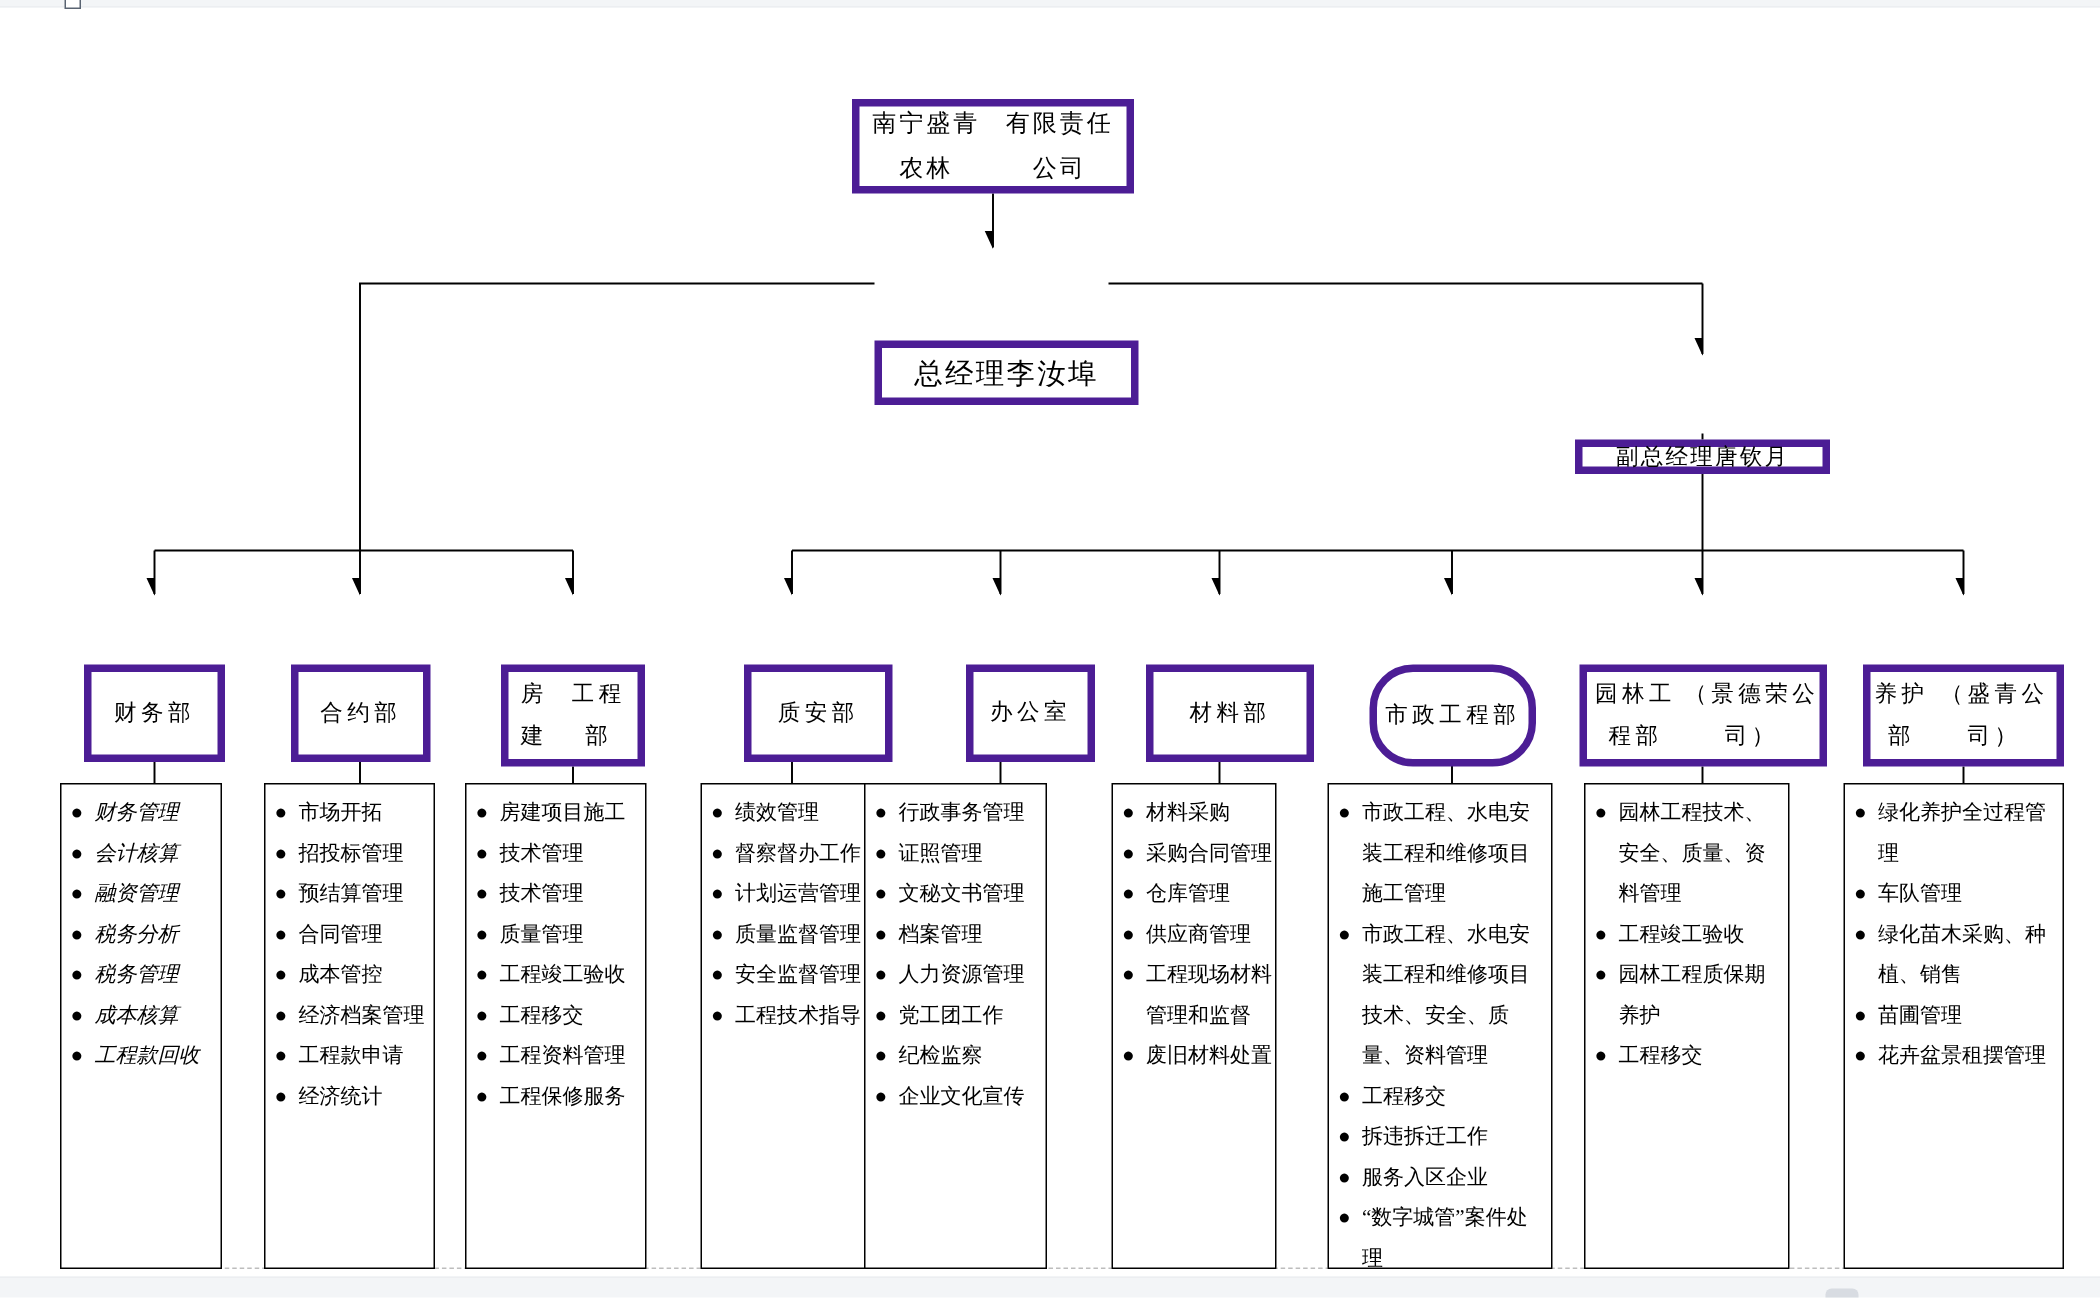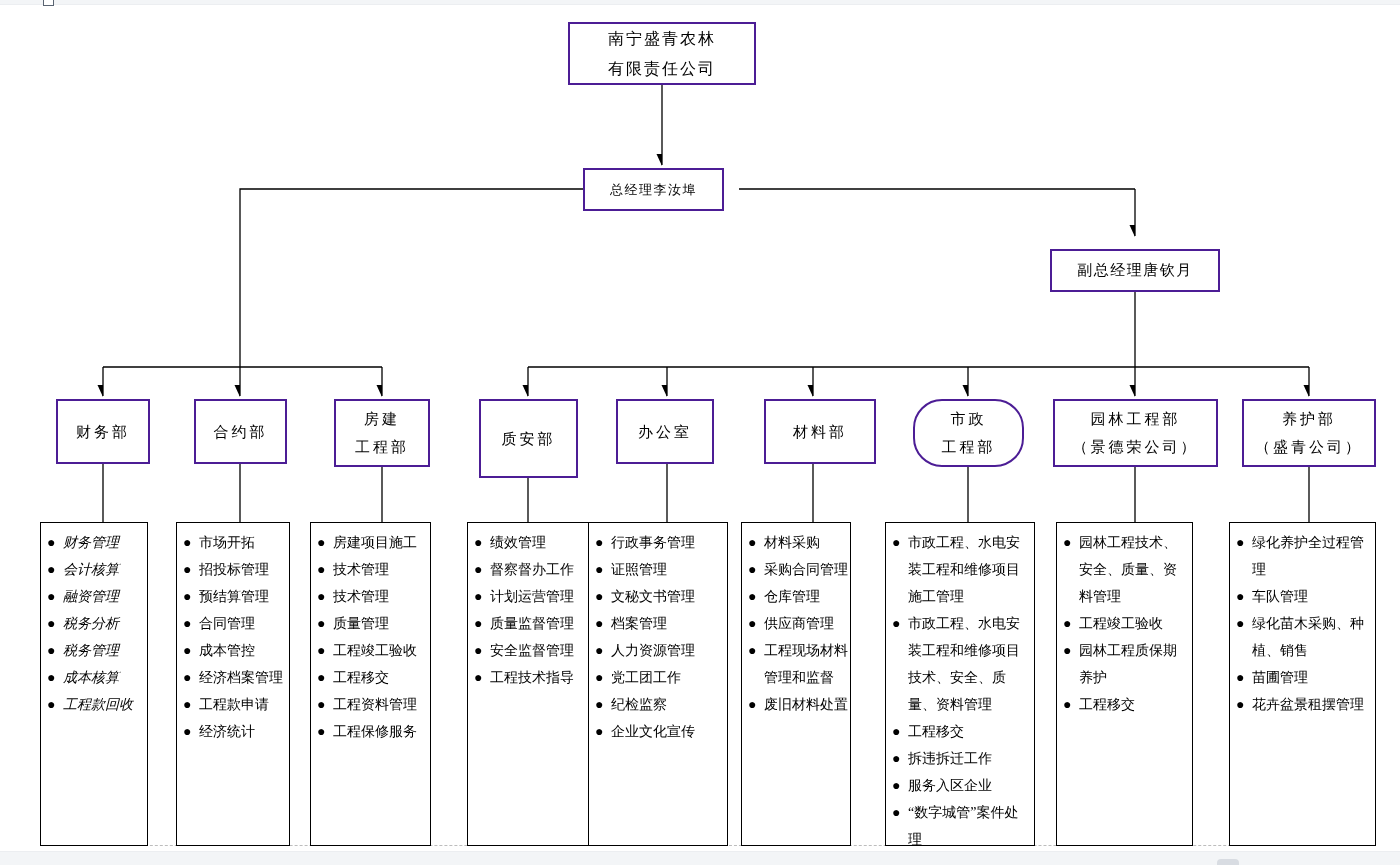--- a/index.html
+++ b/index.html
@@ -14,27 +14,27 @@
   .doc-anchor-icon { position:absolute; left:43px; top:-4px; width:9px; height:8px; border:1px solid #5a6472; background:#fff; z-index:4; }
   .strip-bottom { position:absolute; left:0; top:851px; width:100%; height:14px; background:#f3f5f7; border-top:1px solid #eceef1; z-index:3; }
   .scroll-thumb { position:absolute; left:1217px; top:859px; width:22px; height:10px; background:#d8dce2; border-radius:4px; z-index:4; }
   .page-break-dash { position:absolute; left:40px; top:845px; width:1336px; height:0; border-top:1px dashed #bdbdbd; z-index:0; }
 
   
   .connectors { position:absolute; left:0; top:0; z-index:1; }
 
   
   .node {
-    position:absolute; border:2px solid #4c1d95; background:#fff; box-sizing:border-box;
-    display:flex; flex-direction:column; align-items:center; justify-content:center;
-    text-align:center; z-index:2;
+    position:absolute; border:5px solid #4c1d95; background:#fff; box-sizing:border-box;
+    display:flex; flex-direction:row; align-items:center; justify-content:center;
+    text-align:center; z-index:2;margin-top:44px;
   }
   .root-box { left:568px; top:22px; width:188px; height:63px; font-size:16px; line-height:30px; letter-spacing:2px; }
-  .gm-box   { left:583px; top:168px; width:141px; height:43px; font-size:13px; letter-spacing:1.5px; }
-  .dgm-box  { left:1050px; top:249px; width:170px; height:43px; font-size:15px; letter-spacing:1.5px; }
+  .gm-box   { left:583px; top:183px; width:176px; height:43px; font-size:19px; letter-spacing:1.5px; }
+  .dgm-box  { left:1050px; top:249px; width:170px; height:23px; font-size:15px; letter-spacing:1.5px; }
   .dept-box { top:399px; font-size:15px; letter-spacing:3px; line-height:28px; }
 
   
   .dept-list {
     position:absolute; top:522px; height:324px; border:1px solid #000; background:#fff;
     box-sizing:border-box; padding:6px 2px 0 6px; font-size:14px; line-height:27px;
     overflow:hidden; z-index:2; text-align:left;
   }
   .duty { padding-left:16px; }
   .duty::before { content:attr(data-bullet); display:inline-block; width:16px; margin-left:-16px; }
@@ -139,35 +139,35 @@
       <div class="dept-list" style="left: 310px; width: 121px;">
         <div class="duty" data-bullet="●">房建项目施工</div>
         <div class="duty" data-bullet="●">技术管理</div>
         <div class="duty" data-bullet="●">技术管理</div>
         <div class="duty" data-bullet="●">质量管理</div>
         <div class="duty" data-bullet="●">工程竣工验收</div>
         <div class="duty" data-bullet="●">工程移交</div>
         <div class="duty" data-bullet="●">工程资料管理</div>
         <div class="duty" data-bullet="●">工程保修服务</div>
       </div>
-      <div class="node dept-box" style="left: 479px; width: 99px; height: 79px;">
+      <div class="node dept-box" style="left: 496px; width: 99px; height: 65px;">
         <span>质安部</span>
       </div>
       <div class="dept-list" style="left: 456px; width: 141px; margin-left: 11px;">
         <div class="duty" data-bullet="●">绩效管理</div>
         <div class="duty" data-bullet="●">督察督办工作</div>
         <div class="duty" data-bullet="●">计划运营管理</div>
         <div class="duty" data-bullet="●">质量监督管理</div>
         <div class="duty" data-bullet="●">安全监督管理</div>
         <div class="duty" data-bullet="●">工程技术指导</div>
       </div>
-      <div class="node dept-box" style="left: 616px; width: 98px; height: 65px;">
+      <div class="node dept-box" style="left: 644px; width: 86px; height: 65px; font-family: Liberation Mono, monospace;">
         <span>办公室</span>
       </div>
-      <div class="dept-list" style="left: 588px; width: 140px;">
+      <div class="dept-list" style="left: 576px; width: 122px;">
         <div class="duty" data-bullet="●">行政事务管理</div>
         <div class="duty" data-bullet="●">证照管理</div>
         <div class="duty" data-bullet="●">文秘文书管理</div>
         <div class="duty" data-bullet="●">档案管理</div>
         <div class="duty" data-bullet="●">人力资源管理</div>
         <div class="duty" data-bullet="●">党工团工作</div>
         <div class="duty" data-bullet="●">纪检监察</div>
         <div class="duty" data-bullet="●">企业文化宣传</div>
       </div>
       <div class="node dept-box" style="left: 764px; width: 112px; height: 65px;">

